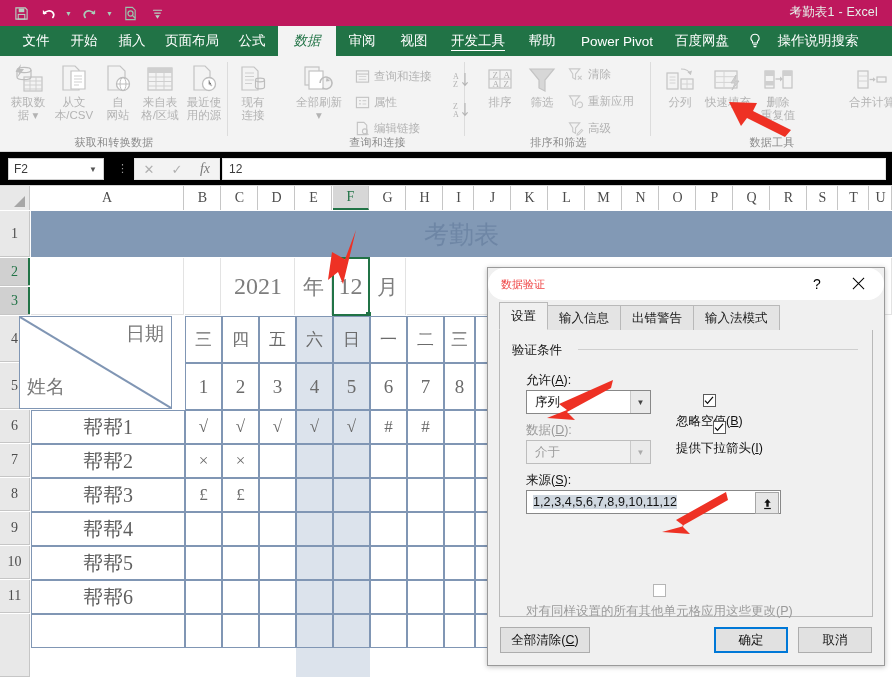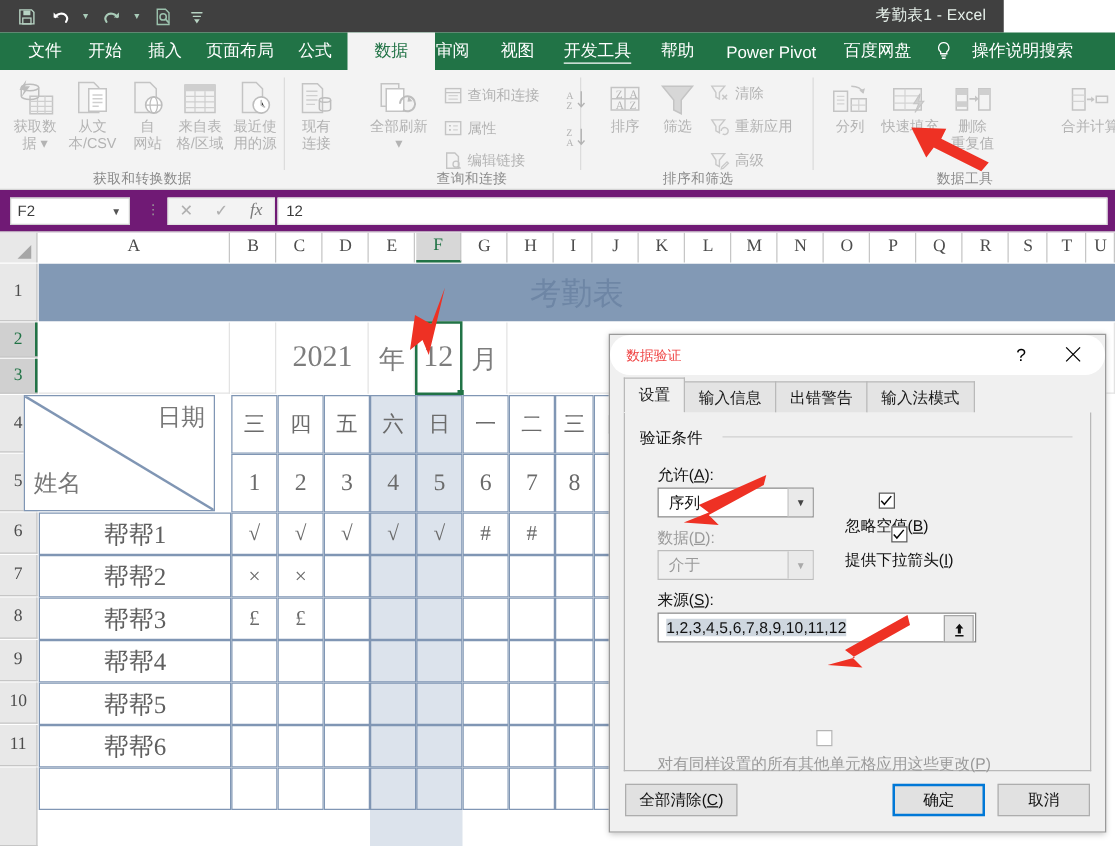--- a/index.html
+++ b/index.html
@@ -9,22 +9,22 @@
     font-family: "Liberation Sans", "DejaVu Sans", sans-serif;
     font-size: 12px;
     background: #ffffff;
     overflow: hidden;
     position: relative;
     -webkit-font-smoothing: antialiased;
   }
 
   
   .titlebar {
-    position:absolute; left:0; top:0; width:803px; height:26px;
-    background:#404040;
+    position:absolute; left:0; top:0; width:892px; height:26px;
+    background:#be185d;
   }
   .qat { position:absolute; left:10px; top:2px; height:22px; display:flex; align-items:center; gap:5px; }
   .qat-btn { width:22px; height:22px; display:flex; align-items:center; justify-content:center; color:#cfe3d6; }
   .qat-btn svg { display:block; }
   .qat-caret { width:9px; height:22px; display:flex; align-items:center; justify-content:center; color:#a9cbb8; font-size:7px; }
   .win-title {
     position:absolute; right:14px; top:4px;
     color:#e6f0ea; font-size:12.5px; letter-spacing:.2px;
   }
 
@@ -64,21 +64,21 @@
   .rbs {
     position:absolute;
     display:flex; align-items:center; gap:4px;
     color:#b3b3b3; font-size:11.5px;
   }
   .rbs .ic { width:16px; height:16px; display:flex; align-items:center; justify-content:center; }
 
   
   .fbar {
     position:absolute; left:0; top:152px; width:892px; height:34px;
-    background:#701a75; border-bottom:1px solid #d4d4d4;
+    background:#000000; border-bottom:1px solid #d4d4d4;
   }
   .namebox {
     position:absolute; left:8px; top:6px; width:96px; height:22px;
     background:#fff; border:1px solid #d0d0d0;
     display:flex; align-items:center; padding:0 5px;
     font-size:12px; color:#3b3b3b;
   }
   .namebox .cv { position:absolute; right:6px; font-size:8px; color:#555; }
   .vdots { position:absolute; left:117px; top:11px; color:#9a9a9a; font-size:11px; line-height:11px; }
   .fxgrp { position:absolute; left:134px; top:6px; height:22px; display:flex; align-items:center;
@@ -276,21 +276,21 @@
     </div>
   <div class="tab" style="left:110px;width:44px;">
       <span>插入</span>
     </div>
   <div class="tab" style="left:158px;width:68px;">
       <span>页面布局</span>
     </div>
   <div class="tab" style="left:230px;width:44px;">
       <span>公式</span>
     </div>
-  <div class="tab active" style="left:278px;width:70px;">
+  <div class="tab active" style="left:278px;width:58px;font-style:italic;">
       <span>数据</span>
     </div>
   <div class="tab" style="left:340px;width:44px;">
       <span>审阅</span>
     </div>
   <div class="tab" style="left:392px;width:44px;">
       <span>视图</span>
     </div>
   <div class="tab" style="left:444px;width:68px;">
       <span class="underline">开发工具</span>

